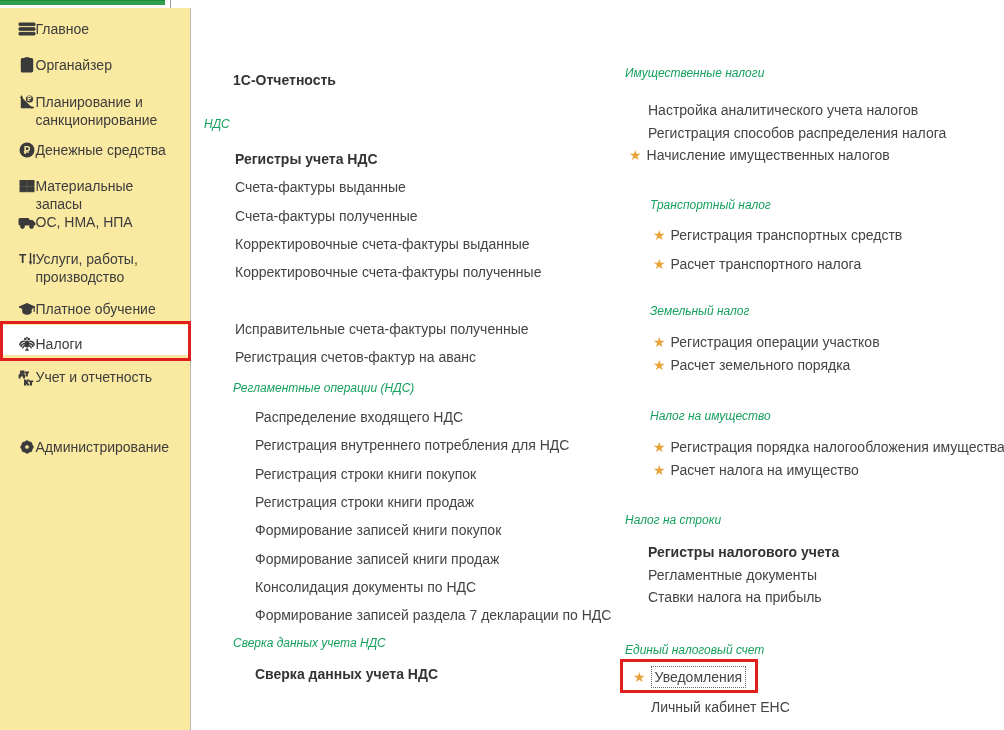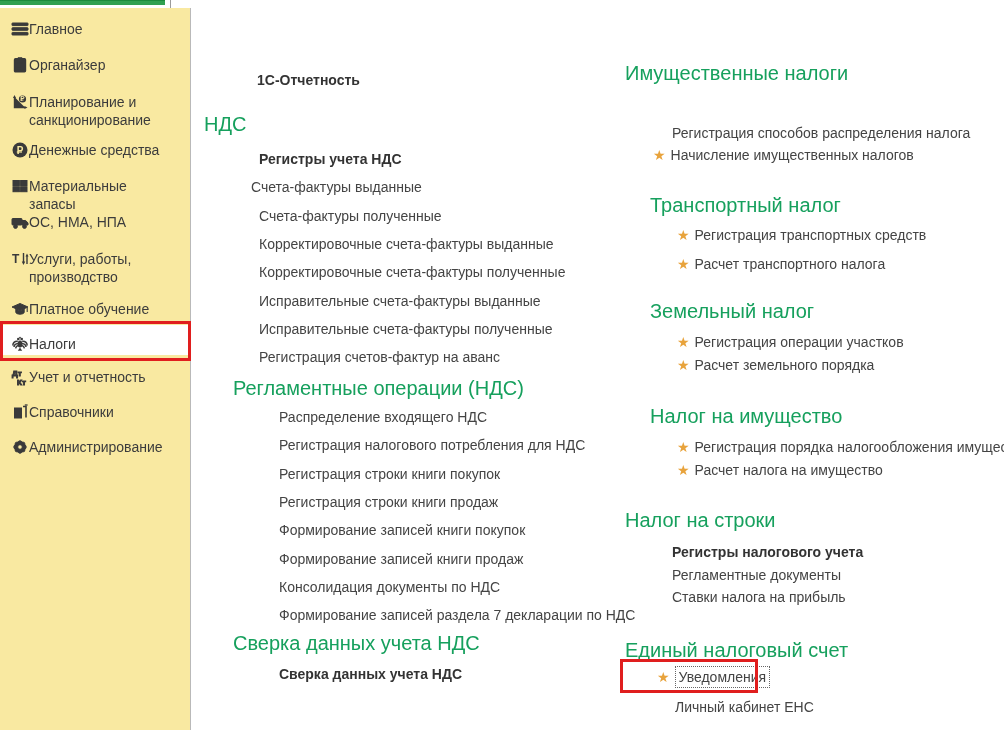--- a/index.html
+++ b/index.html
@@ -5,32 +5,32 @@
   html,body{margin:0;padding:0;background:#fff;}
   #screen{
     position:relative;width:1004px;height:730px;overflow:hidden;
     background:#fff;font-family:"Liberation Sans",sans-serif;color:#444;
   }
   
   .top-accent{position:absolute;left:0;top:0;width:165px;height:4px;background:#31a050;border-top:1px solid #1d8a3c;}
   .top-tick{position:absolute;top:0;height:9px;width:1px;background:#9b9b9b;}
   
   .sidebar{position:absolute;left:0;top:8px;width:191px;height:722px;background:#f9e9a1;border-right:1px solid #b9b9b9;box-sizing:border-box;}
-  .sb-item{position:absolute;left:11px;width:176px;display:flex;gap:0;align-items:flex-start;cursor:pointer;}
+  .sb-item{position:absolute;left:11px;width:176px;display:flex;gap:0;align-items:flex-start;cursor:pointer;justify-content:center;}
   .sb-item .sb-ic{flex:0 0 18px;height:18px;margin-top:0px;}
   .sb-item .sb-lb{font-size:14px;line-height:18px;color:#3c3c3c;width:145px;}
   .sb-ic svg{display:block;}
   .sel-bg{position:absolute;left:3px;top:317px;width:185px;height:30px;background:#fff;}
   .sel-red{position:absolute;left:0;top:313px;width:185px;height:34px;border:3px solid #e01e1e;pointer-events:none;}
   
   .col{position:absolute;top:0;height:730px;}
   #col-left{left:204px;width:420px;}
   #col-right{left:625px;width:379px;}
-  .hdr{position:absolute;font-size:20px;line-height:22px;color:#16a05d;white-space:nowrap;}
-  .lnk{position:absolute;font-size:14px;line-height:20px;height:20px;color:#444;white-space:nowrap;cursor:pointer;display:flex;align-items:center;margin-left:24px;}
+  .hdr{position:absolute;font-size:12px;line-height:22px;color:#16a05d;white-space:nowrap;font-style:italic;}
+  .lnk{position:absolute;font-size:14px;line-height:20px;height:20px;color:#444;white-space:nowrap;cursor:pointer;display:flex;align-items:center;}
   .lnk.bold{font-weight:bold;color:#333;}
   .star{font-family:"DejaVu Sans",sans-serif;font-size:14px;color:#e8a33c;margin-right:5px;cursor:pointer;}
   .focus-dotted{border:1px dotted #666;padding:0 3px;}
   .red-box{position:absolute;border:3px solid #e01e1e;pointer-events:none;}
   .ic{fill:#3a3a3a;stroke:#3a3a3a;}
 </style>
 </head>
 <body>
 
 <div id="screen">
@@ -177,32 +177,20 @@
         <svg width="18" height="18" viewBox="0 0 18 18">
             <g class="ic" stroke="none">
               <text x="1" y="8" font-size="8" font-weight="bold" font-family="Liberation Sans, sans-serif">Дт</text>
               <text x="6" y="16.5" font-size="8" font-weight="bold" font-family="Liberation Sans, sans-serif">Кт</text>
             </g>
           </svg>
       </span>
       <span class="sb-lb">Учет и отчетность</span>
     </div>
 
-    <div class="sb-item" style="top:395px">
-      <span class="sb-ic">
-        <svg width="18" height="18" viewBox="0 0 18 18">
-            <g class="ic">
-              <rect x="3" y="4.5" width="8" height="11" stroke="none"></rect>
-              <path d="M12 3.5 h3 v11" fill="none" stroke-width="1.6"></path>
-              <path d="M13.8 2 h2.8" fill="none" stroke-width="1.3"></path>
-            </g>
-          </svg>
-      </span>
-      <span class="sb-lb">Справочники</span>
-    </div>
 
     <div class="sb-item" style="top:430px">
       <span class="sb-ic">
         <svg width="18" height="18" viewBox="0 0 18 18">
             <g class="ic" stroke="none">
               <rect x="4.2" y="4.2" width="9.6" height="9.6" rx="1.5"></rect>
               <rect x="4.2" y="4.2" width="9.6" height="9.6" rx="1.5" transform="rotate(45 9 9)"></rect>
               <circle cx="9" cy="9" r="2.3" fill="#f9e9a1"></circle>
             </g>
           </svg>
@@ -212,45 +200,45 @@
 
     <div class="sel-red"></div>
   </div>
 
   <div class="col" id="col-left">
 
     <div class="lnk bold" style="top:70px;left:29px">1С-Отчетность</div>
 
     <div class="hdr" style="top:113px;left:0">НДС</div>
     <div class="lnk bold" style="top:149px;left:31px">Регистры учета НДС</div>
-    <div class="lnk" style="top:177px;left:23px">Счета-фактуры выданные</div>
+    <div class="lnk" style="top:177px;left:31px">Счета-фактуры выданные</div>
     <div class="lnk" style="top:206px;left:31px">Счета-фактуры полученные</div>
     <div class="lnk" style="top:234px;left:31px">Корректировочные счета-фактуры выданные</div>
     <div class="lnk" style="top:262px;left:31px">Корректировочные счета-фактуры полученные</div>
-    <div class="lnk" style="top:291px;left:31px">Исправительные счета-фактуры выданные</div>
     <div class="lnk" style="top:319px;left:31px">Исправительные счета-фактуры полученные</div>
     <div class="lnk" style="top:347px;left:31px">Регистрация счетов-фактур на аванс</div>
 
     <div class="hdr" style="top:377px;left:29px">Регламентные операции (НДС)</div>
     <div class="lnk" style="top:407px;left:51px">Распределение входящего НДС</div>
-    <div class="lnk" style="top:435px;left:51px">Регистрация налогового потребления для НДС</div>
+    <div class="lnk" style="top:435px;left:51px">Регистрация внутреннего потребления для НДС</div>
     <div class="lnk" style="top:464px;left:51px">Регистрация строки книги покупок</div>
     <div class="lnk" style="top:492px;left:51px">Регистрация строки книги продаж</div>
     <div class="lnk" style="top:520px;left:51px">Формирование записей книги покупок</div>
     <div class="lnk" style="top:549px;left:51px">Формирование записей книги продаж</div>
     <div class="lnk" style="top:577px;left:51px">Консолидация документы по НДС</div>
     <div class="lnk" style="top:605px;left:51px">Формирование записей раздела 7 декларации по НДС</div>
 
     <div class="hdr" style="top:632px;left:29px">Сверка данных учета НДС</div>
     <div class="lnk bold" style="top:664px;left:51px">Сверка данных учета НДС</div>
   </div>
 
   <div class="col" id="col-right">
 
     <div class="hdr" style="top:62px;left:0">Имущественные налоги</div>
+    <div class="lnk" style="top:100px;left:23px">Настройка аналитического учета налогов</div>
     <div class="lnk" style="top:123px;left:23px">Регистрация способов распределения налога</div>
     <div class="lnk" style="top:145px;left:4px">
       <span class="star">★</span>
       <span>Начисление имущественных налогов</span>
     </div>
 
     <div class="hdr" style="top:194px;left:25px">Транспортный налог</div>
     <div class="lnk" style="top:225px;left:28px">
       <span class="star">★</span>
       <span>Регистрация транспортных средств</span>

